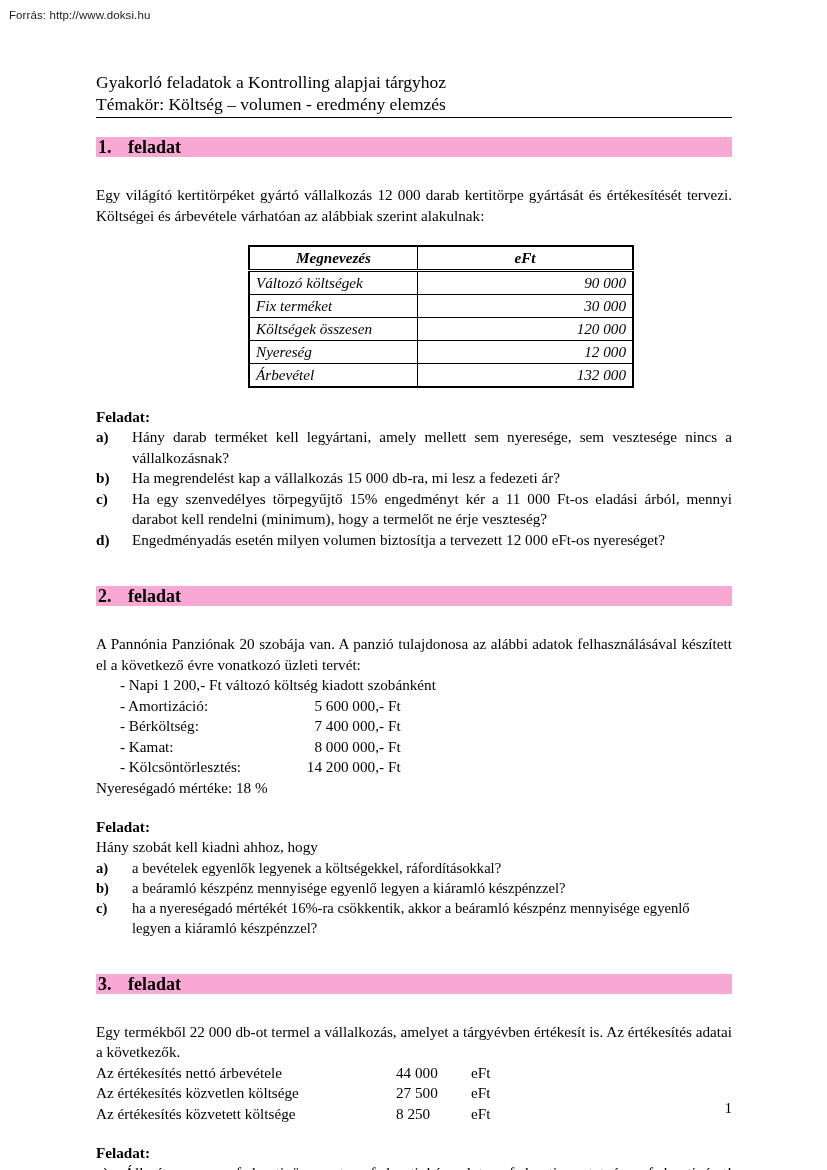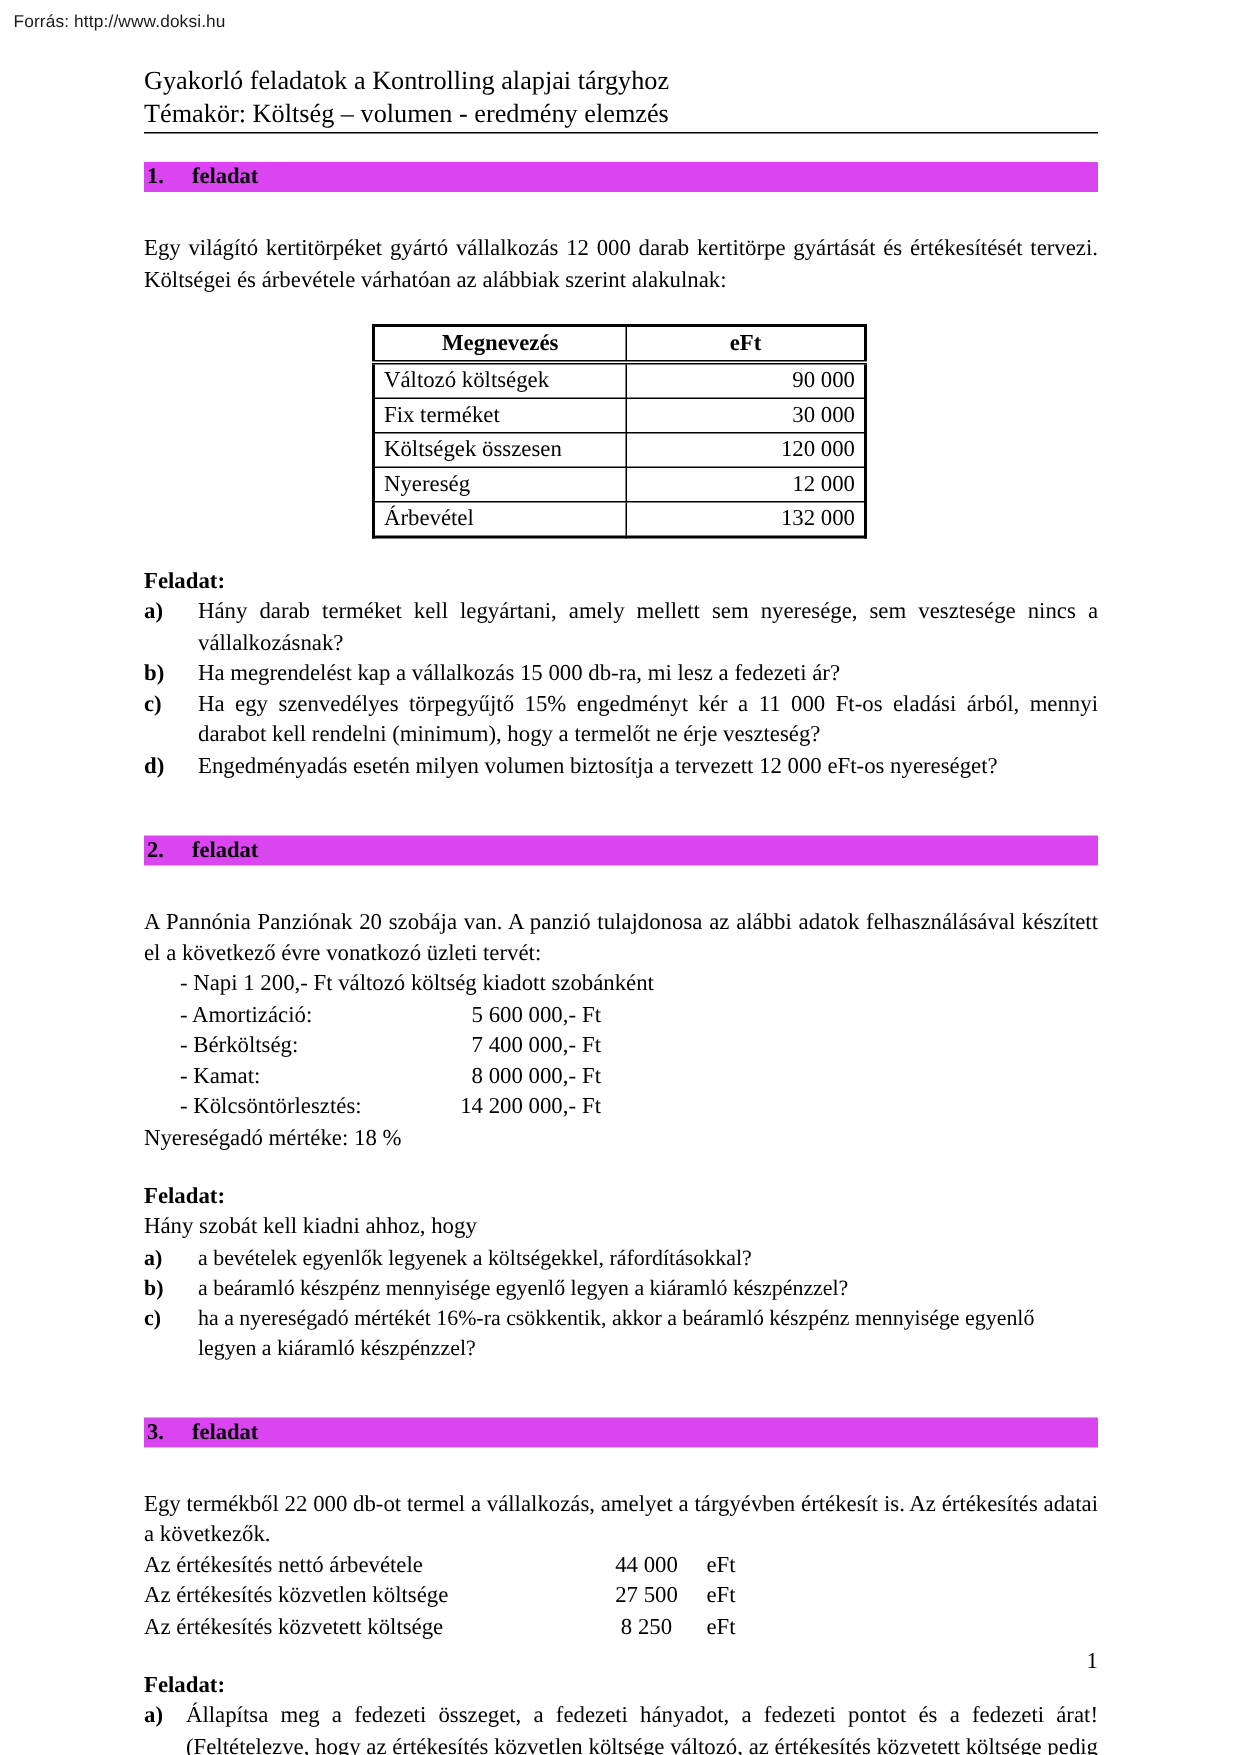--- a/index.html
+++ b/index.html
@@ -39,42 +39,42 @@
   
   .content {
     position: absolute;
     left: 96px;
     top: 0;
     width: 636px;
   }
 
   
   .doc-title {
-    margin-top: 43px;
+    margin-top: 72px;
     font-size: 17.5px;
     line-height: 21.5px;
     white-space: nowrap;
   }
   .doc-title .line2 {
     display: block;
   }
   .title-rule {
     border: 0;
     border-top: 1px solid #000000;
     margin: 2px 0 0 0;
     width: 636px;
   }
 
   
   .section-bar {
-    background: #d946ef;
+    background: #f9a8d4;
     height: 20px;
     line-height: 20px;
     font-weight: bold;
-    font-size: 15px;
+    font-size: 18px;
     padding-left: 2px;
     box-sizing: border-box;
     white-space: nowrap;
   }
   .section-bar .num {
     display: inline-block;
     width: 30px;
   }
 
   
@@ -89,23 +89,24 @@
   .gap-md { height: 19px; }
   .gap-lg { height: 28px; }
   .gap-xl { height: 36px; }
 
   
   .tbl-wrap {
     margin-left: 152px;
   }
   table.data {
     border-collapse: collapse;
-    width: 330px;
+    width: 386px;
     border: 2px solid #000000;
     font-size: 15.2px;
+    font-style: italic;
   }
   table.data th,
   table.data td {
     border: 1px solid #000000;
     padding: 1px 6px 2px 6px;
     height: 19px;
     line-height: 19px;
   }
   table.data th {
     font-weight: bold;
@@ -177,21 +178,21 @@
     line-height: 20.5px;
     white-space: nowrap;
   }
   .val-row .vlabel {
     display: inline-block;
     width: 300px;
   }
   .val-row .vnum {
     display: inline-block;
     width: 70px;
-    text-align: center;
+    text-align: left;
   }
   .val-row .vunit {
     display: inline-block;
     padding-left: 5px;
   }
 
   
   .page-number {
     position: absolute;
     left: 0;

